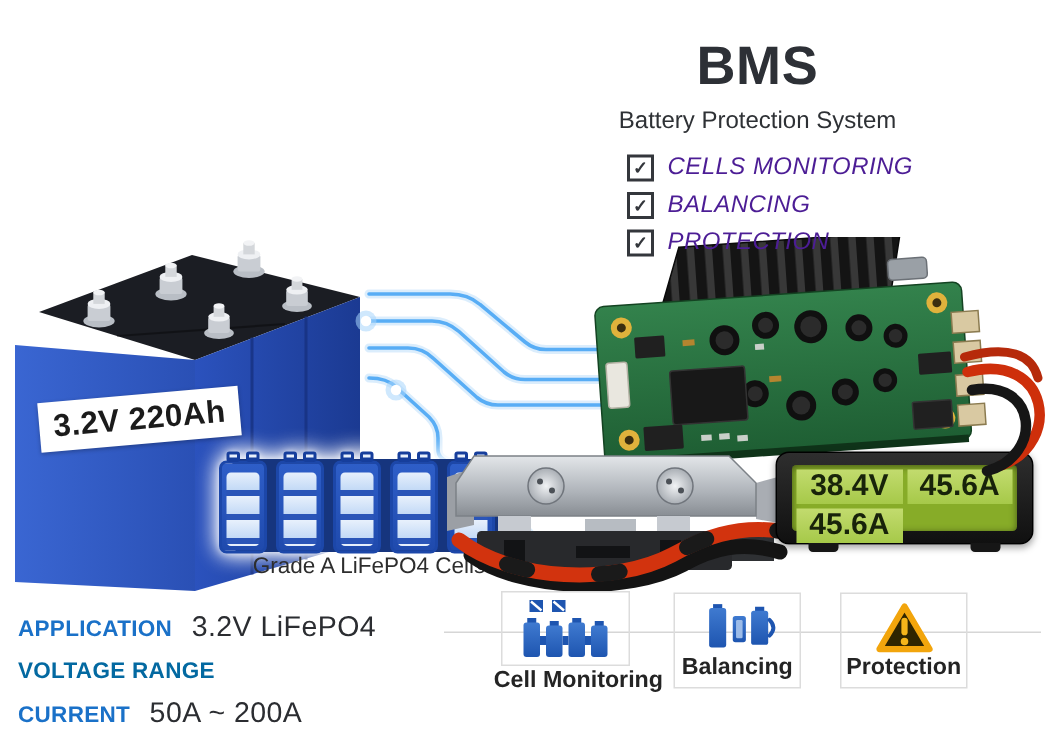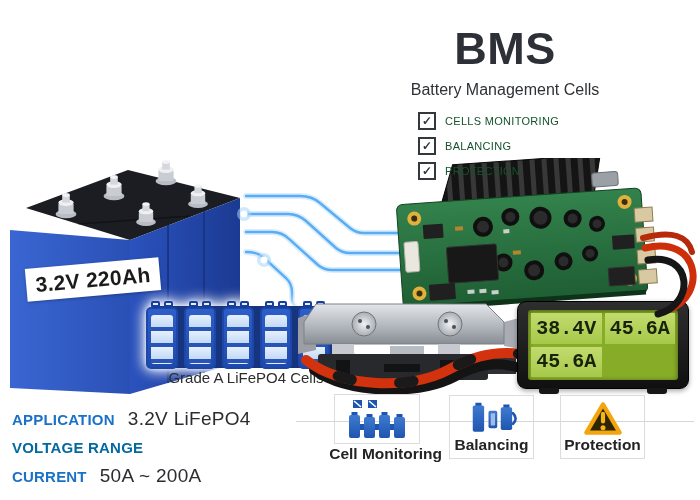--- a/index.html
+++ b/index.html
@@ -23,30 +23,30 @@
     background:linear-gradient(180deg,#2e5ec8,#1f4aad);border:2px solid #1c47a9;box-sizing:border-box;}
   .cell .win{position:absolute;left:3px;right:3px;top:6px;bottom:3px;border-radius:3px;
     background:repeating-linear-gradient(180deg,#e7f0fc 0px,#c2d9f6 12px,#2a55b8 12px,#2a55b8 16px);}
   .cell .tab{position:absolute;top:-8px;width:9px;height:7px;background:#163e9c;border-radius:2px;}
   .cell .tab.l{left:3px}.cell .tab.r{right:3px}
   .cell .tab::after{content:"";position:absolute;left:2px;top:2px;width:5px;height:2px;background:#e8f0fb;}
   #cells-caption{left:146px;top:369px;width:200px;text-align:center;font-size:15px;color:#2d2d2d;z-index:3;}
 
   
   #bms-head{left:340px;top:26px;width:330px;text-align:center;z-index:7;}
-  #bms-title{font-size:45px;font-weight:800;color:#2d3036;letter-spacing:.5px;line-height:1;}
+  #bms-title{font-size:36px;font-weight:800;color:#2d3036;letter-spacing:.5px;line-height:1;}
   #bms-subtitle{margin-top:10px;font-size:16px;font-weight:500;color:#2e3135;}
   #checklist{margin-left:78px;margin-top:13px;text-align:left;width:max-content;}
   .check-row{display:flex;align-items:center;gap:9px;margin-bottom:7px;}
   .cbx{width:14px;height:14px;border:2px solid #34373c;display:grid;place-items:center;
     font-size:12px;font-weight:700;color:#34373c;line-height:1;}
-  .check-label{font-size:11px;color:#14532d;letter-spacing:.3px;}
-
-  
-  #lcd-meter{left:517px;top:301px;width:172px;height:88px;z-index:5;font-family:Liberation Mono, monospace;}
+  .check-label{font-size:16px;color:#4c1d95;letter-spacing:.3px;font-style:italic;}
+
+  
+  #lcd-meter{left:517px;top:301px;width:172px;height:62px;z-index:5;}
   #lcd-frame{position:absolute;inset:0;background:linear-gradient(180deg,#2e2e2e,#101010);
     border:1px solid #000;border-radius:9px;box-shadow:0 2px 5px rgba(0,0,0,.35);}
   #lcd-screen{position:absolute;left:11px;right:11px;top:9px;bottom:9px;background:#87ac28;
     border-radius:3px;padding:3px;display:grid;grid-template-columns:1fr 1fr;grid-template-rows:1fr 1fr;
     gap:3px;box-sizing:border-box;box-shadow:inset 0 1px 5px rgba(0,0,0,.5);}
   .lcd-cell{background:linear-gradient(180deg,#c2db6e,#a6c949);display:flex;align-items:center;
     justify-content:center;font-weight:700;font-size:20px;color:#18230a;}
   .lcd-tab{position:absolute;bottom:-5px;width:20px;height:6px;background:#161616;border-radius:0 0 3px 3px;}
 
   
@@ -175,21 +175,21 @@
     <div class="cell" style="left:152px">
         <div class="tab l"></div>
         <div class="tab r"></div>
         <div class="win"></div>
       </div>
   </div>
   <div id="cells-caption" class="abs">Grade A LiFePO4 Cells</div>
 
   <div id="bms-head" class="abs">
     <div id="bms-title">BMS</div>
-    <div id="bms-subtitle">Battery Management Cells</div>
+    <div id="bms-subtitle">Battery Protection System</div>
     <div id="checklist">
       <div class="check-row">
         <span class="cbx">✓</span>
         <span class="check-label">CELLS MONITORING</span>
       </div>
       <div class="check-row">
         <span class="cbx">✓</span>
         <span class="check-label">BALANCING</span>
       </div>
       <div class="check-row">

